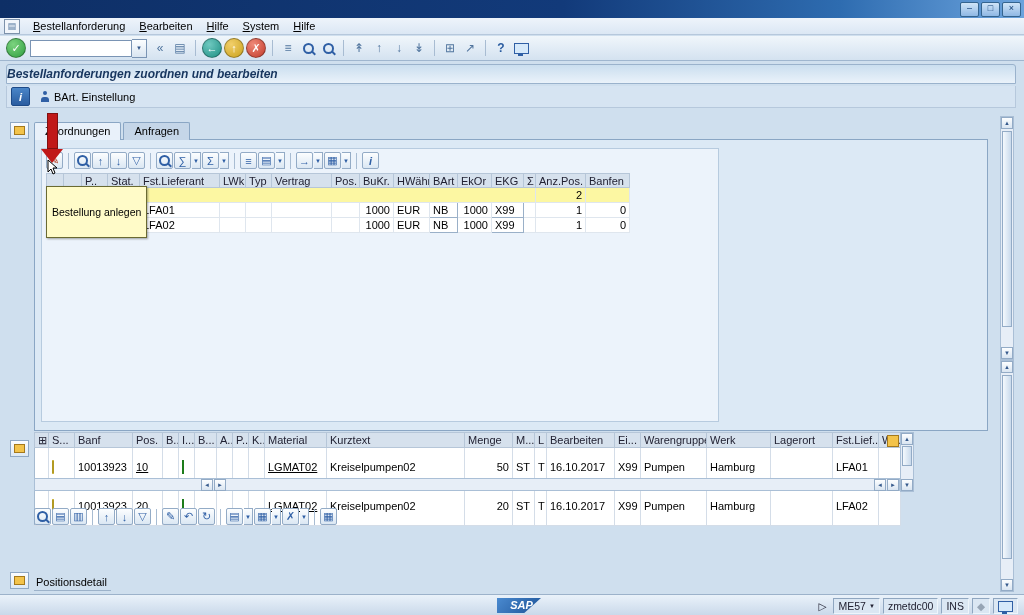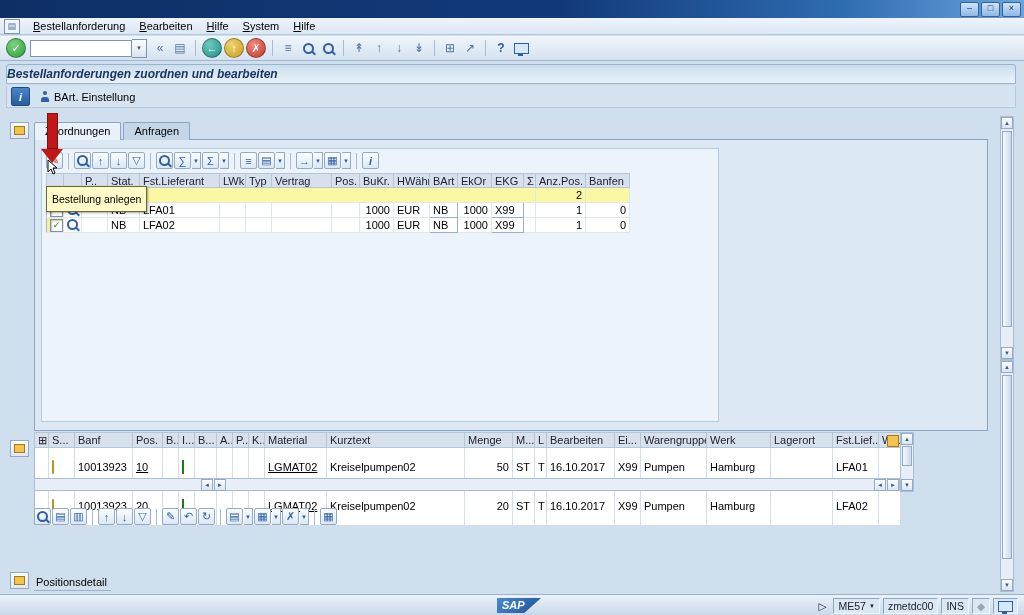--- a/index.html
+++ b/index.html
@@ -101,30 +101,30 @@
   .sbv{position:absolute;width:14px;background:#e7eef7;border:1px solid #aabfd6;box-sizing:border-box;}
   .sbh{position:absolute;height:13px;background:#e7eef7;border:1px solid #aabfd6;box-sizing:border-box;}
   .sbtn{position:absolute;width:12px;height:12px;background:linear-gradient(#fcfeff,#d9e5f1);border:1px solid #93abc6;
     display:flex;align-items:center;justify-content:center;font-size:6px;color:#35598c;box-sizing:border-box;}
   .sthumb{position:absolute;background:linear-gradient(90deg,#f4f9fd,#c9daec);border:1px solid #93abc6;box-sizing:border-box;}
   
   .red-arrow{position:absolute;left:41px;top:113px;z-index:60;}
   .ra-shaft{width:9px;height:34px;background:#c01818;border:1px solid #801010;margin-left:6px;}
   .ra-head{width:0;height:0;border-left:11px solid transparent;border-right:11px solid transparent;border-top:14px solid #c01818;}
   .tooltip{position:absolute;left:46px;top:186px;background:#fffbc8;border:1px solid #6a6a32;
-    padding:6px 5px;font-size:10.5px;box-shadow:1px 1px 2px rgba(0,0,0,.35);z-index:55;white-space:nowrap;}
+    padding:19px 5px;font-size:10.5px;box-shadow:1px 1px 2px rgba(0,0,0,.35);z-index:55;white-space:nowrap;}
   .cursor{position:absolute;left:47px;top:160px;z-index:65;}
   
   .btoolbar{position:absolute;left:28px;top:398px;display:flex;align-items:center;gap:1px;}
   .posdetail{position:absolute;left:28px;top:466px;font-size:11px;border-bottom:1px solid #9cb2ca;padding:0 4px 2px 2px;}
   .statusbar{position:absolute;left:0;top:594px;width:1024px;height:21px;
     background:linear-gradient(#eaf2fa,#cad9ea);border-top:1px solid #9cb2ca;box-sizing:border-box;}
   .sap-logo{position:absolute;left:497px;top:3px;width:44px;height:15px;
     background:linear-gradient(135deg,#4a8ad0,#1c5296);clip-path:polygon(0 0,100% 0,62% 100%,0 100%);
-    color:#fff;font-weight:bold;font-style:italic;font-size:11px;line-height:15px;padding-left:5px;box-sizing:border-box;}
+    color:#fff;font-weight:bold;font-style:italic;font-size:11px;line-height:15px;padding-left:5px;box-sizing:border-box;text-align:center;}
   .status-right{position:absolute;right:6px;top:3px;display:flex;gap:3px;align-items:center;}
   .sseg{height:14px;background:#dbe7f3;border:1px solid;border-color:#8fa6c0 #eef5fb #eef5fb #8fa6c0;
     display:flex;align-items:center;gap:3px;padding:0 4px;font-size:10.5px;color:#223;}
 </style>
 </head>
 <body>
 
 <div class="screen">
 
   <div class="titlebar">

